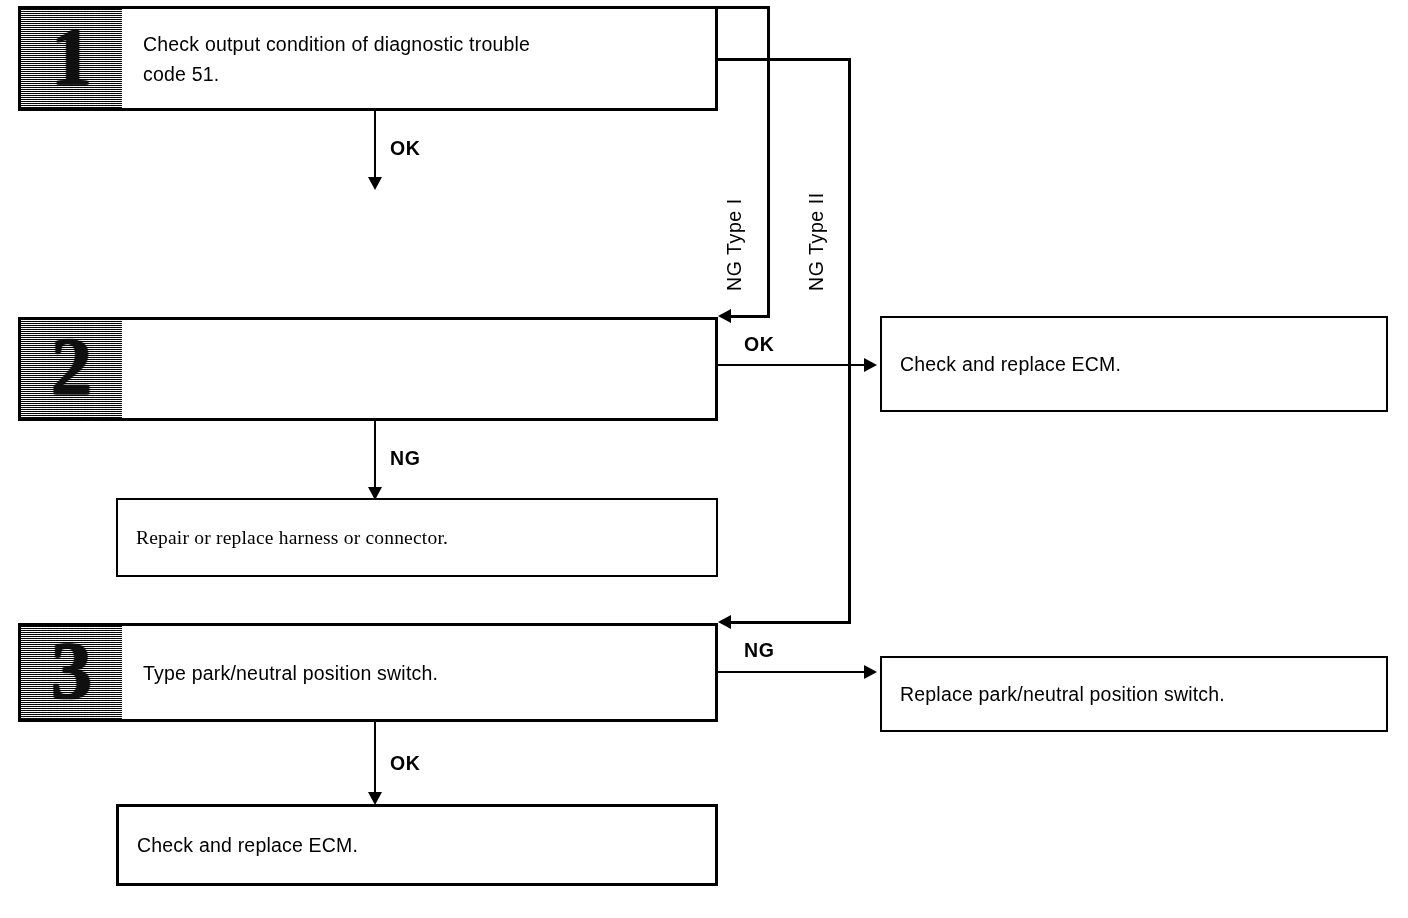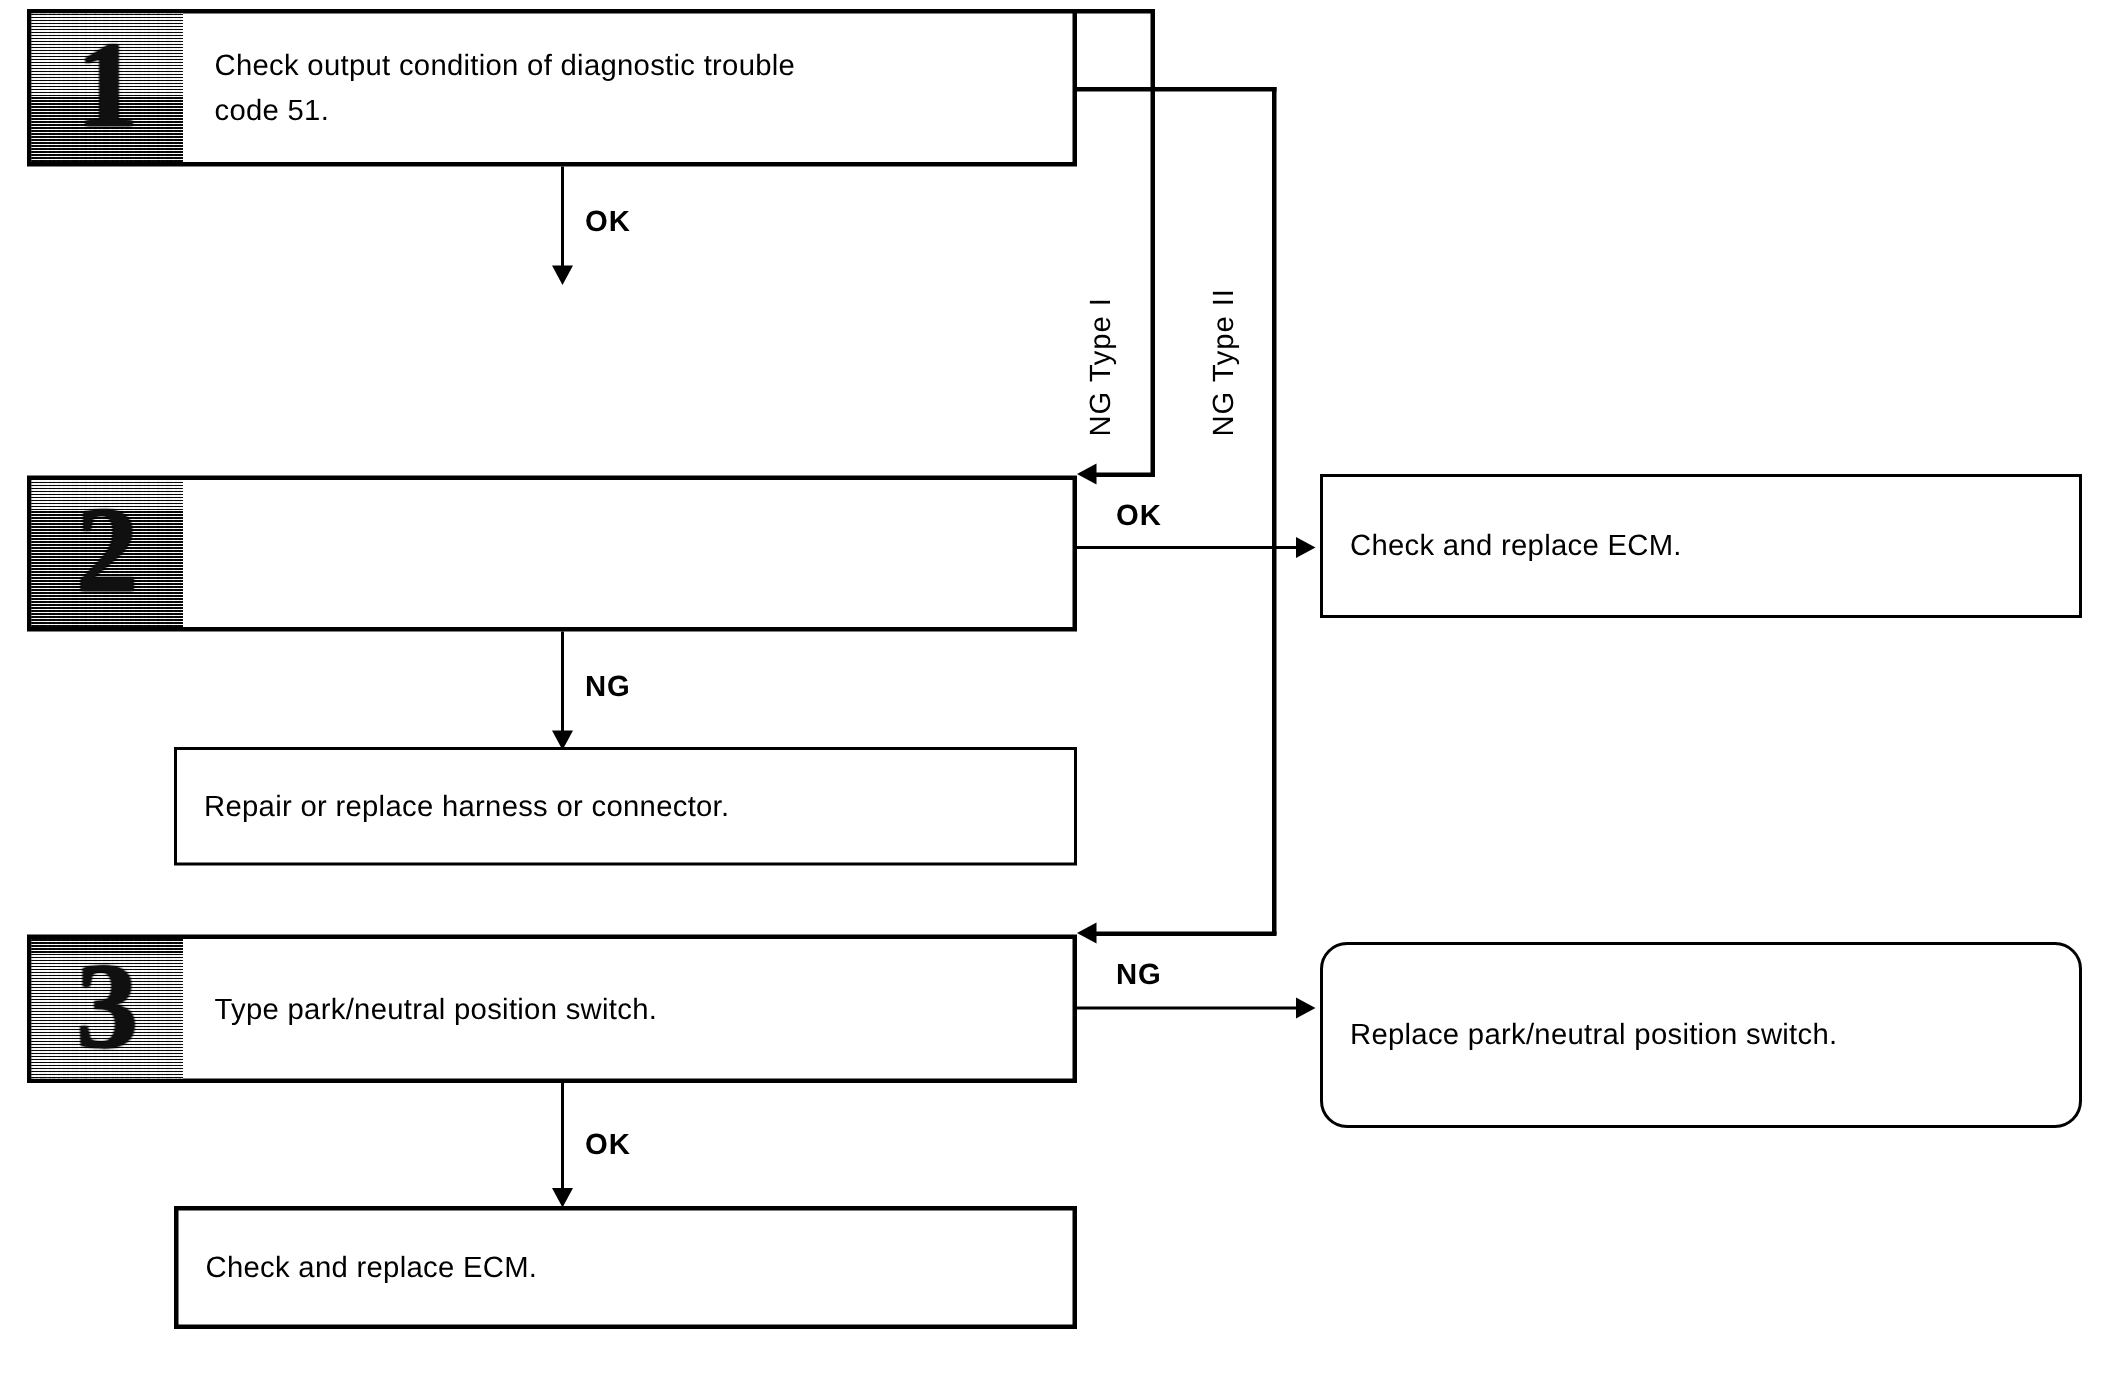--- a/index.html
+++ b/index.html
@@ -164,36 +164,36 @@
   <div class="elabel" style="left:744px; top:333px;">OK</div>
 
   <div class="box thin" style="left:880px; top:316px; width:508px; height:96px;">
     <div class="box-text">Check and replace ECM.</div>
   </div>
 
   <div class="vline" style="left:374px; top:421px; height:68px;"></div>
   <div class="arrow-down" style="left:368px; top:487px;"></div>
   <div class="elabel" style="left:390px; top:447px;">NG</div>
 
-  <div class="box thin" style="left:116px; top:498px; width:602px; height:79px;">
+  <div class="box thin" style="left:116px; top:498px; width:602px; height:79px;font-family:Liberation Serif, serif;">
     <div class="box-text">Repair or replace harness or connector.</div>
   </div>
 
   <div class="box step" style="left:18px; top:623px; width:700px; height:99px;">
     <div class="badge">
       <span class="badge-num">3</span>
     </div>
     <div class="box-text">Type park/neutral position switch.</div>
   </div>
 
   <div class="hline" style="left:718px; top:671px; width:148px;"></div>
   <div class="arrow-right" style="left:864px; top:665px;"></div>
   <div class="elabel" style="left:744px; top:639px;">NG</div>
 
-  <div class="box thin" style="left:880px; top:628px; width:508px; height:124px;border-radius:18px;">
+  <div class="box thin" style="left:880px; top:656px; width:508px; height:76px;">
     <div class="box-text">Replace park/neutral position switch.</div>
   </div>
 
   <div class="vline" style="left:374px; top:722px; height:72px;"></div>
   <div class="arrow-down" style="left:368px; top:792px;"></div>
   <div class="elabel" style="left:390px; top:752px;">OK</div>
 
   <div class="box" style="left:116px; top:804px; width:602px; height:82px;">
     <div class="box-text">Check and replace ECM.</div>
   </div>

